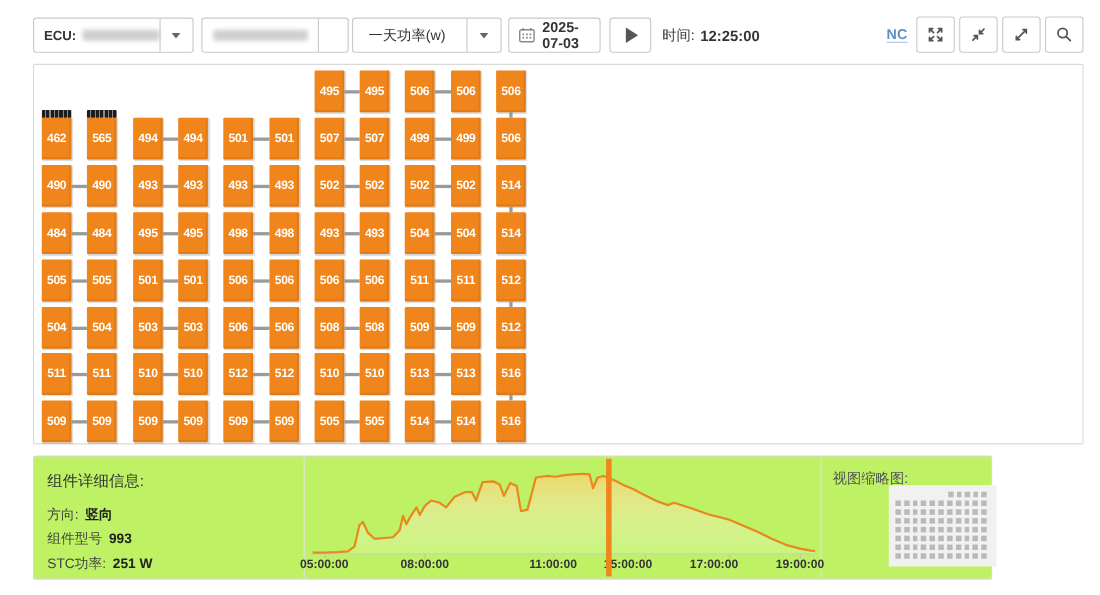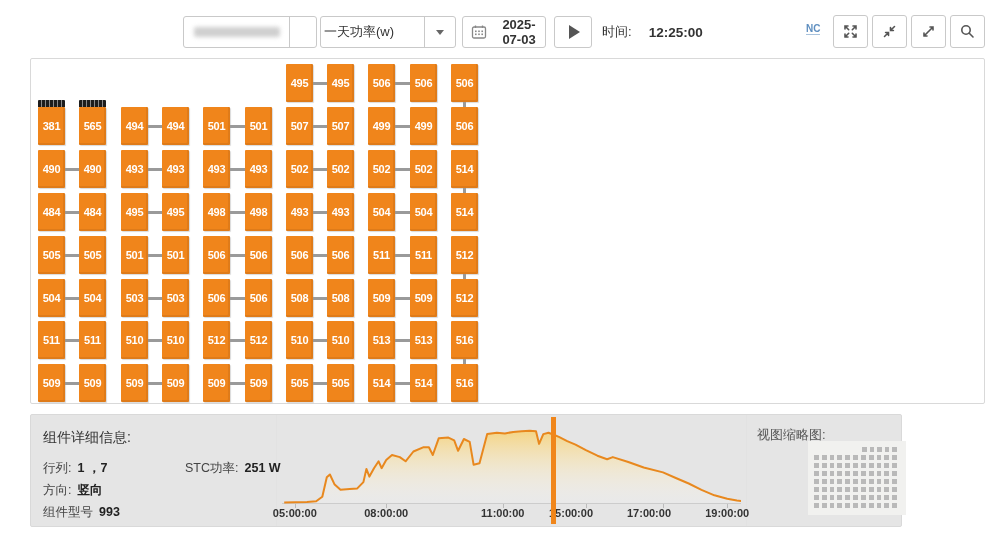--- a/index.html
+++ b/index.html
@@ -9,26 +9,26 @@
 
   
   .tb-box { position:absolute; top:16px; height:32px; background:#fff;
             border:1px solid #c9c9c9; border-radius:3px; display:flex; align-items:center; }
   .tb-label { font-size:12px; font-weight:bold; color:#333; margin-left:9px; white-space:nowrap; }
   .blurbar { height:10px; border-radius:2px; background:#bfbfbf; filter:blur(2px); opacity:.75; }
   .tb-divider { width:1px; align-self:stretch; background:#c9c9c9; }
   .caret-cell { width:30px; display:flex; align-items:center; justify-content:center; }
   .caret { width:0; height:0; border-left:4px solid transparent; border-right:4px solid transparent;
            border-top:5px solid #666; }
-  .tb-text { font-size:13px; color:#333; margin-left:3px; white-space:nowrap; }
+  .tb-text { font-size:13px; color:#333; margin-left:14px; white-space:nowrap; }
   .tb-date { font-size:13px; font-weight:bold; color:#333; margin-left:6px; }
-  .time-wrap { position:absolute; top:16px; height:32px; display:flex; align-items:center; gap:17px; }
+  .time-wrap { position:absolute; top:16px; height:32px; display:flex; align-items:center; gap:5px; }
   .time-label { font-size:13px; color:#333; }
   .time-value { font-size:13.5px; font-weight:bold; color:#333; }
-  .nc-link { position:absolute; top:23px; font-size:10px; font-weight:bold; color:#5f8fc0;
+  .nc-link { position:absolute; top:23px; font-size:13px; font-weight:bold; color:#5f8fc0;
              text-decoration:none; border-bottom:1px solid #a9c3dd; cursor:pointer;text-align:center; }
   .icon-btn { position:absolute; top:15px; width:35px; height:33px; border:1px solid #c9c9c9;
               border-radius:3px; background:#fff; display:flex; align-items:center; justify-content:center;
               cursor:pointer; }
   .icon-btn svg { stroke:#555; fill:none; stroke-width:1.6; stroke-linecap:round; }
   .play-tri { width:0; height:0; border-top:7px solid transparent; border-bottom:7px solid transparent;
               border-left:11px solid #555; margin-left:2px; }
 
   
   .main-panel { position:absolute; left:30px; top:58px; width:955px; height:346px;
@@ -38,21 +38,21 @@
         box-shadow:inset -2px -2px 0 rgba(0,0,0,0.07), 1px 1px 1px rgba(0,0,0,0.15); cursor:pointer; }
   .pv span { color:#fff; font-size:11px; font-weight:bold; letter-spacing:-0.3px; }
   .pv-cap { position:absolute; width:27px; height:7px;
             background:repeating-linear-gradient(90deg,#1d1d1d 0 3px,#8a8a8a 3px 4px);
             border-radius:1px 1px 0 0; }
   .hlink { position:absolute; height:3px; background:#9a9a9a; }
   .vlink { position:absolute; width:3px; background:#9a9a9a; }
 
   
   .bottom-panel { position:absolute; left:30px; top:414px; width:872px; height:113px;
-                  border:1px solid #d9d9d9; border-radius:2px; background:#e5e5e5; }
+                  border:1px solid #d9d9d9; border-radius:2px; background:#bef264; }
   .b-divider { position:absolute; top:0; bottom:0; width:1px; background:#e2e2e2; }
   .detail-title { position:absolute; left:12px; top:14px; font-size:14px; color:#333; }
   .detail-grid { position:absolute; left:12px; top:42px; display:grid;
                  grid-template-columns:142px auto; grid-template-rows:repeat(3,22px);
                  grid-auto-flow:column; }
   .d-field { display:flex; align-items:center; gap:6px; font-size:12.5px; color:#444; white-space:nowrap; }
   .d-value { font-weight:bold; color:#222; }
 
   
   .chart-section { position:absolute; left:245px; top:0; width:470px; height:113px; }
@@ -67,38 +67,47 @@
   .thumb-box { position:absolute; left:62px; top:26px; width:98px; height:74px; background:#f1f1ef;
                padding:6px; }
   .thumb-row { height:8px; display:flex; }
   .dot { width:5px; height:5px; background:#b9b9b9; margin-right:3px; }
 </style>
 </head>
 <body>
 
 <div id="app">
 
+  <div class="tb-box" style="left:30px;width:146px;">
+    <span class="tb-label">ECU:</span>
+    <span class="blurbar" style="width:72px;margin-left:6px;"></span>
+    <span style="flex:1"></span>
+    <span class="tb-divider"></span>
+    <span class="caret-cell">
+        <span class="caret"></span>
+      </span>
+  </div>
 
   <div class="tb-box" style="left:183px;width:134px;">
     <span class="blurbar" style="width:86px;margin-left:10px;"></span>
     <span style="flex:1"></span>
     <span class="tb-divider"></span>
     <span class="caret-cell" style="width:26px;"></span>
   </div>
 
   <div class="tb-box" style="left:320px;width:136px;">
     <span class="tb-text">一天功率(w)</span>
     <span style="flex:1"></span>
     <span class="tb-divider"></span>
     <span class="caret-cell">
         <span class="caret"></span>
       </span>
   </div>
 
-  <div class="tb-box" style="left:462px;width:84px;text-align:center;">
+  <div class="tb-box" style="left:462px;width:84px;">
     <span style="margin-left:8px;display:flex;">
       <svg width="16" height="16" viewBox="0 0 16 16">
         <rect x="1.5" y="3" width="13" height="11" rx="1.5" fill="none" stroke="#888" stroke-width="1.3"></rect>
         <line x1="4.5" y1="1.5" x2="4.5" y2="4" stroke="#888" stroke-width="1.3"></line>
         <line x1="11.5" y1="1.5" x2="11.5" y2="4" stroke="#888" stroke-width="1.3"></line>
         <g fill="#888">
           <rect x="4" y="6.5" width="1.6" height="1.6"></rect>
             <rect x="7.2" y="6.5" width="1.6" height="1.6"></rect>
             <rect x="10.4" y="6.5" width="1.6" height="1.6"></rect>
           <rect x="4" y="9.5" width="1.6" height="1.6"></rect>
@@ -159,21 +168,21 @@
       </div>
       <div class="pv" style="left: 379px; top: 5px;">
         <span>506</span>
       </div>
       <div class="pv" style="left: 420px; top: 5px;">
         <span>506</span>
       </div>
       <div class="hlink" style="left: 282px; top: 23px; width: 14px;"></div>
       <div class="hlink" style="left: 364px; top: 23px; width: 15px;"></div>
       <div class="pv" style="left: 7px; top: 48px;">
-        <span>381</span>
+        <span>462</span>
       </div>
       <div class="pv-cap" style="left: 7px; top: 41px;"></div>
       <div class="pv" style="left: 48px; top: 48px;">
         <span>565</span>
       </div>
       <div class="pv-cap" style="left: 48px; top: 41px;"></div>
       <div class="pv" style="left: 90px; top: 48px;">
         <span>494</span>
       </div>
       <div class="pv" style="left: 131px; top: 48px;">
@@ -437,24 +446,20 @@
       <div class="vlink" style="left: 432px; top: 215px; height: 5px;"></div>
       <div class="vlink" style="left: 432px; top: 300px; height: 5px;"></div>
     </div>
 
   <div class="bottom-panel">
     <div class="b-divider" style="left:245px;"></div>
     <div class="b-divider" style="left:715px;"></div>
 
     <div class="detail-title">组件详细信息:</div>
     <div class="detail-grid" id="detailFields">
-        <div class="d-field">
-          <span>行列:</span>
-          <span class="d-value">1 ，7</span>
-        </div>
         <div class="d-field">
           <span>方向:</span>
           <span class="d-value">竖向</span>
         </div>
         <div class="d-field">
           <span>组件型号</span>
           <span class="d-value">993</span>
         </div>
         <div class="d-field">
           <span>STC功率:</span>

